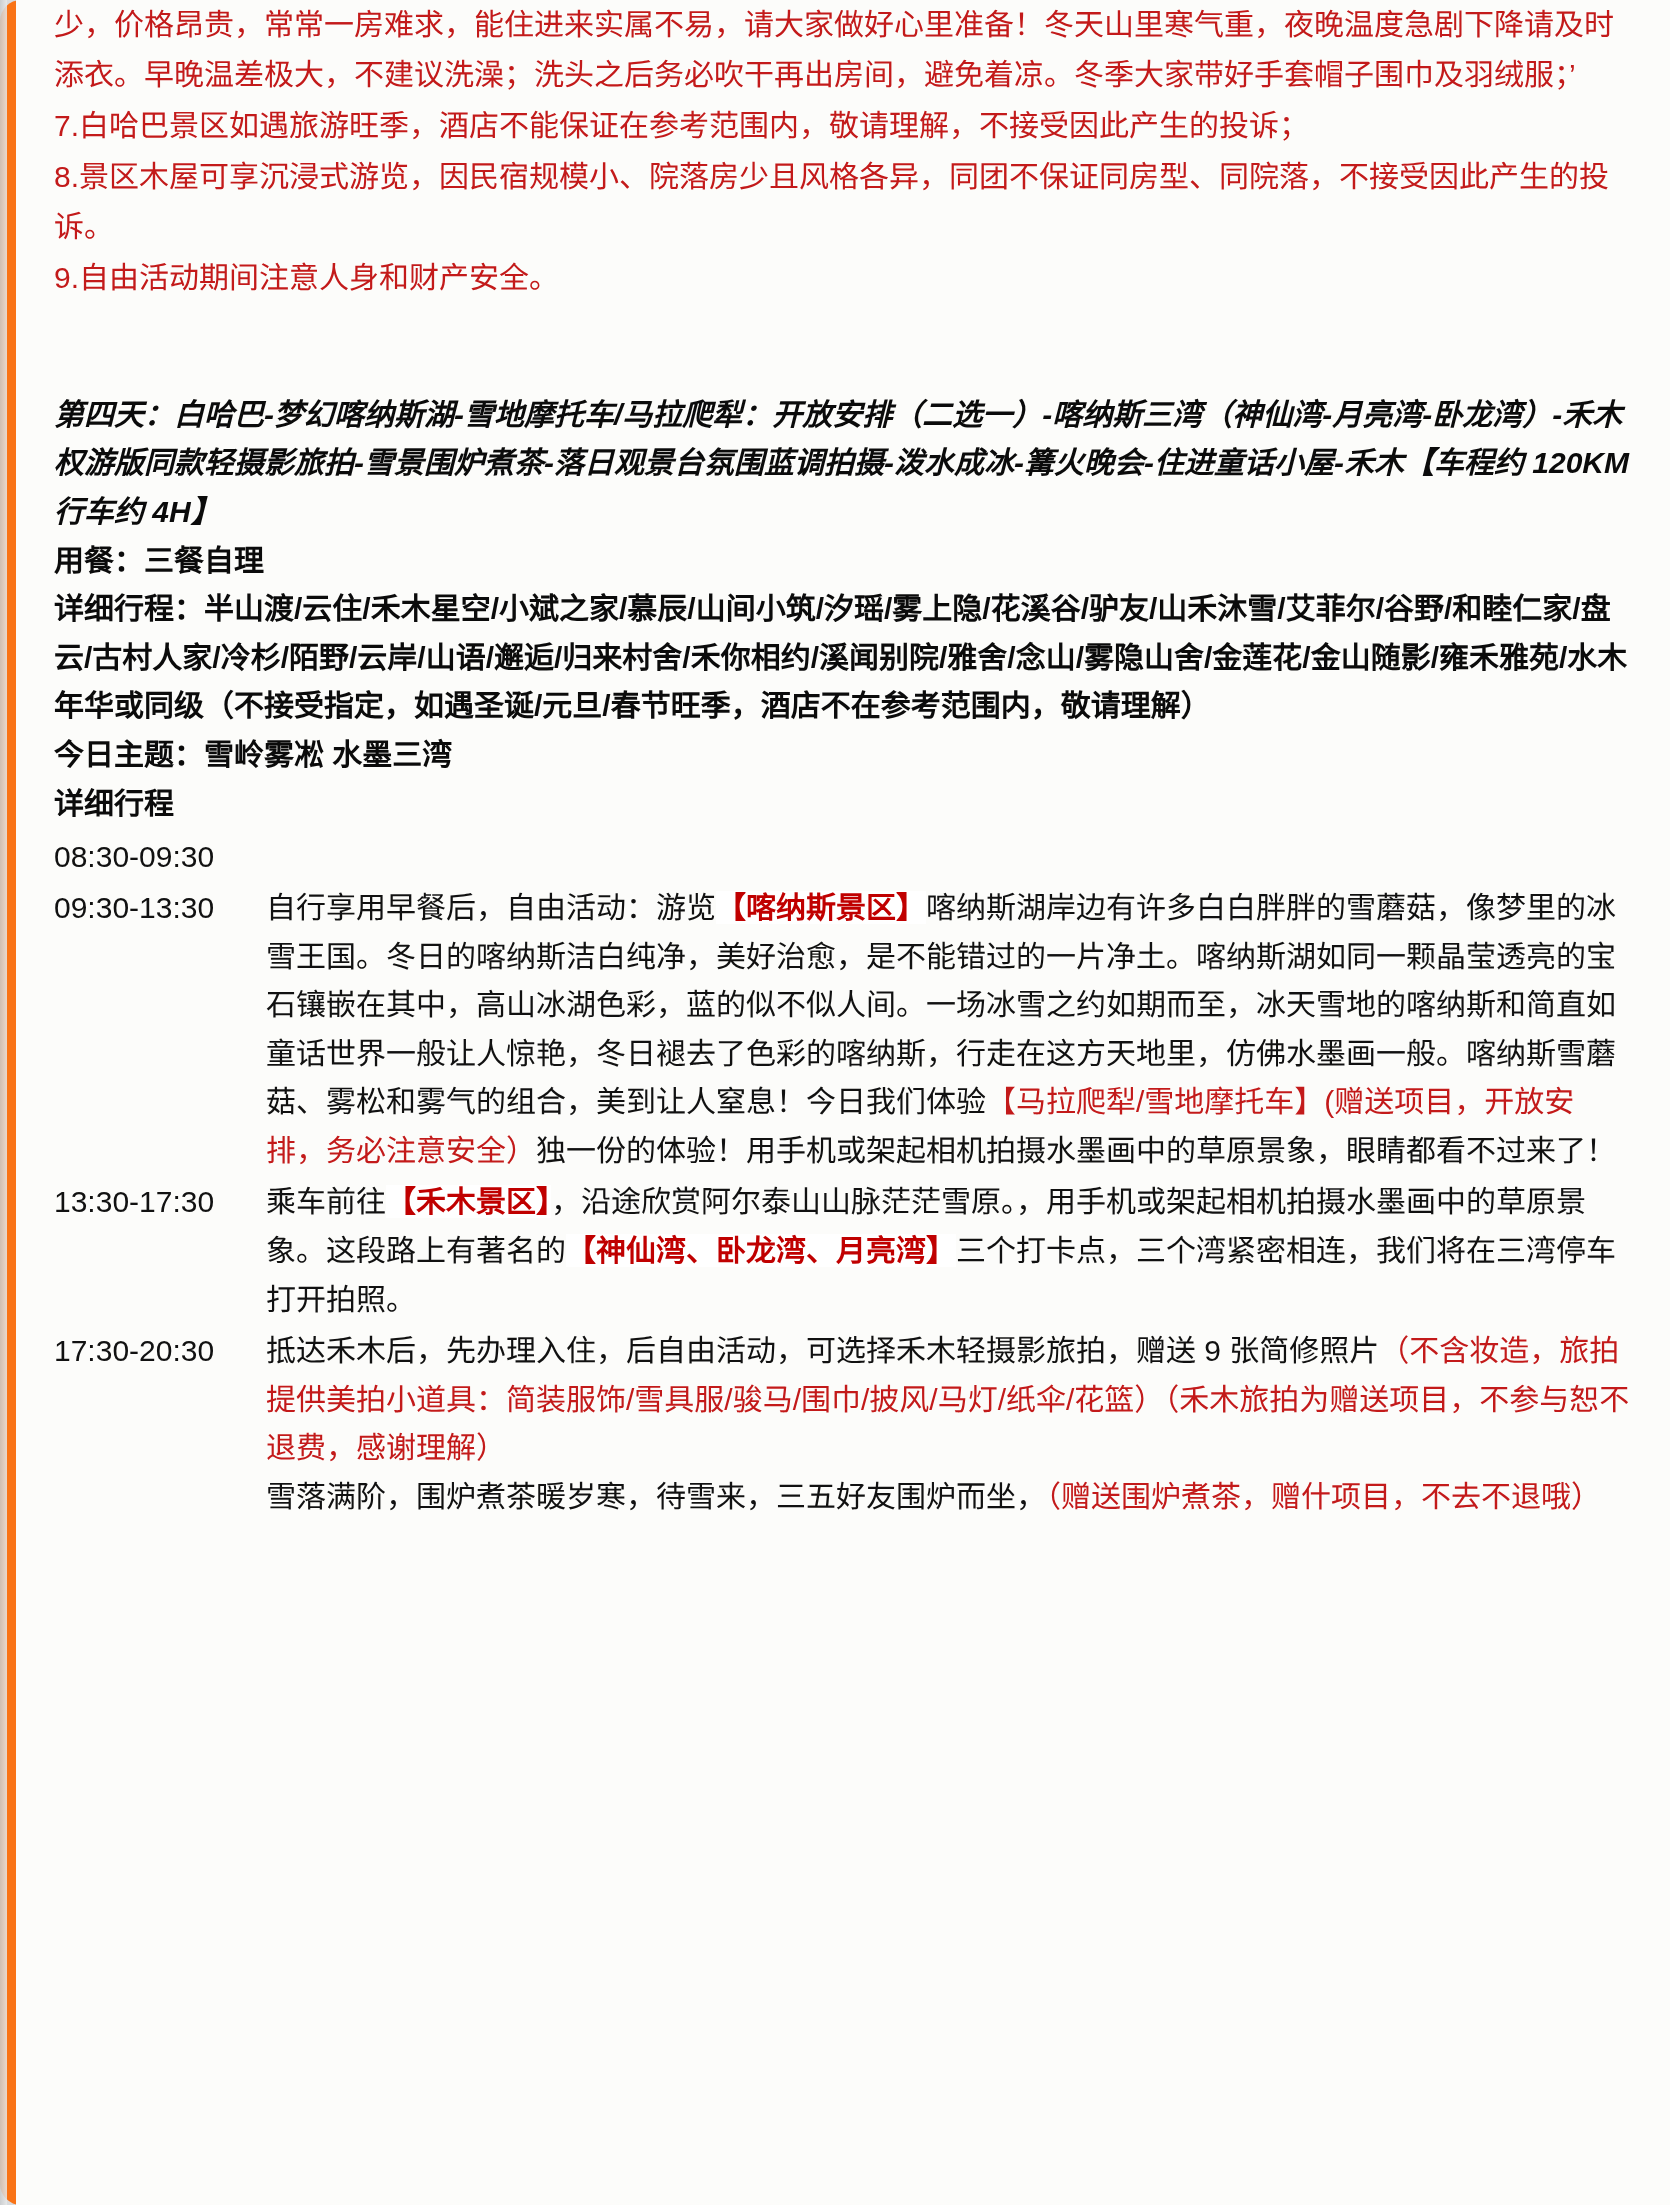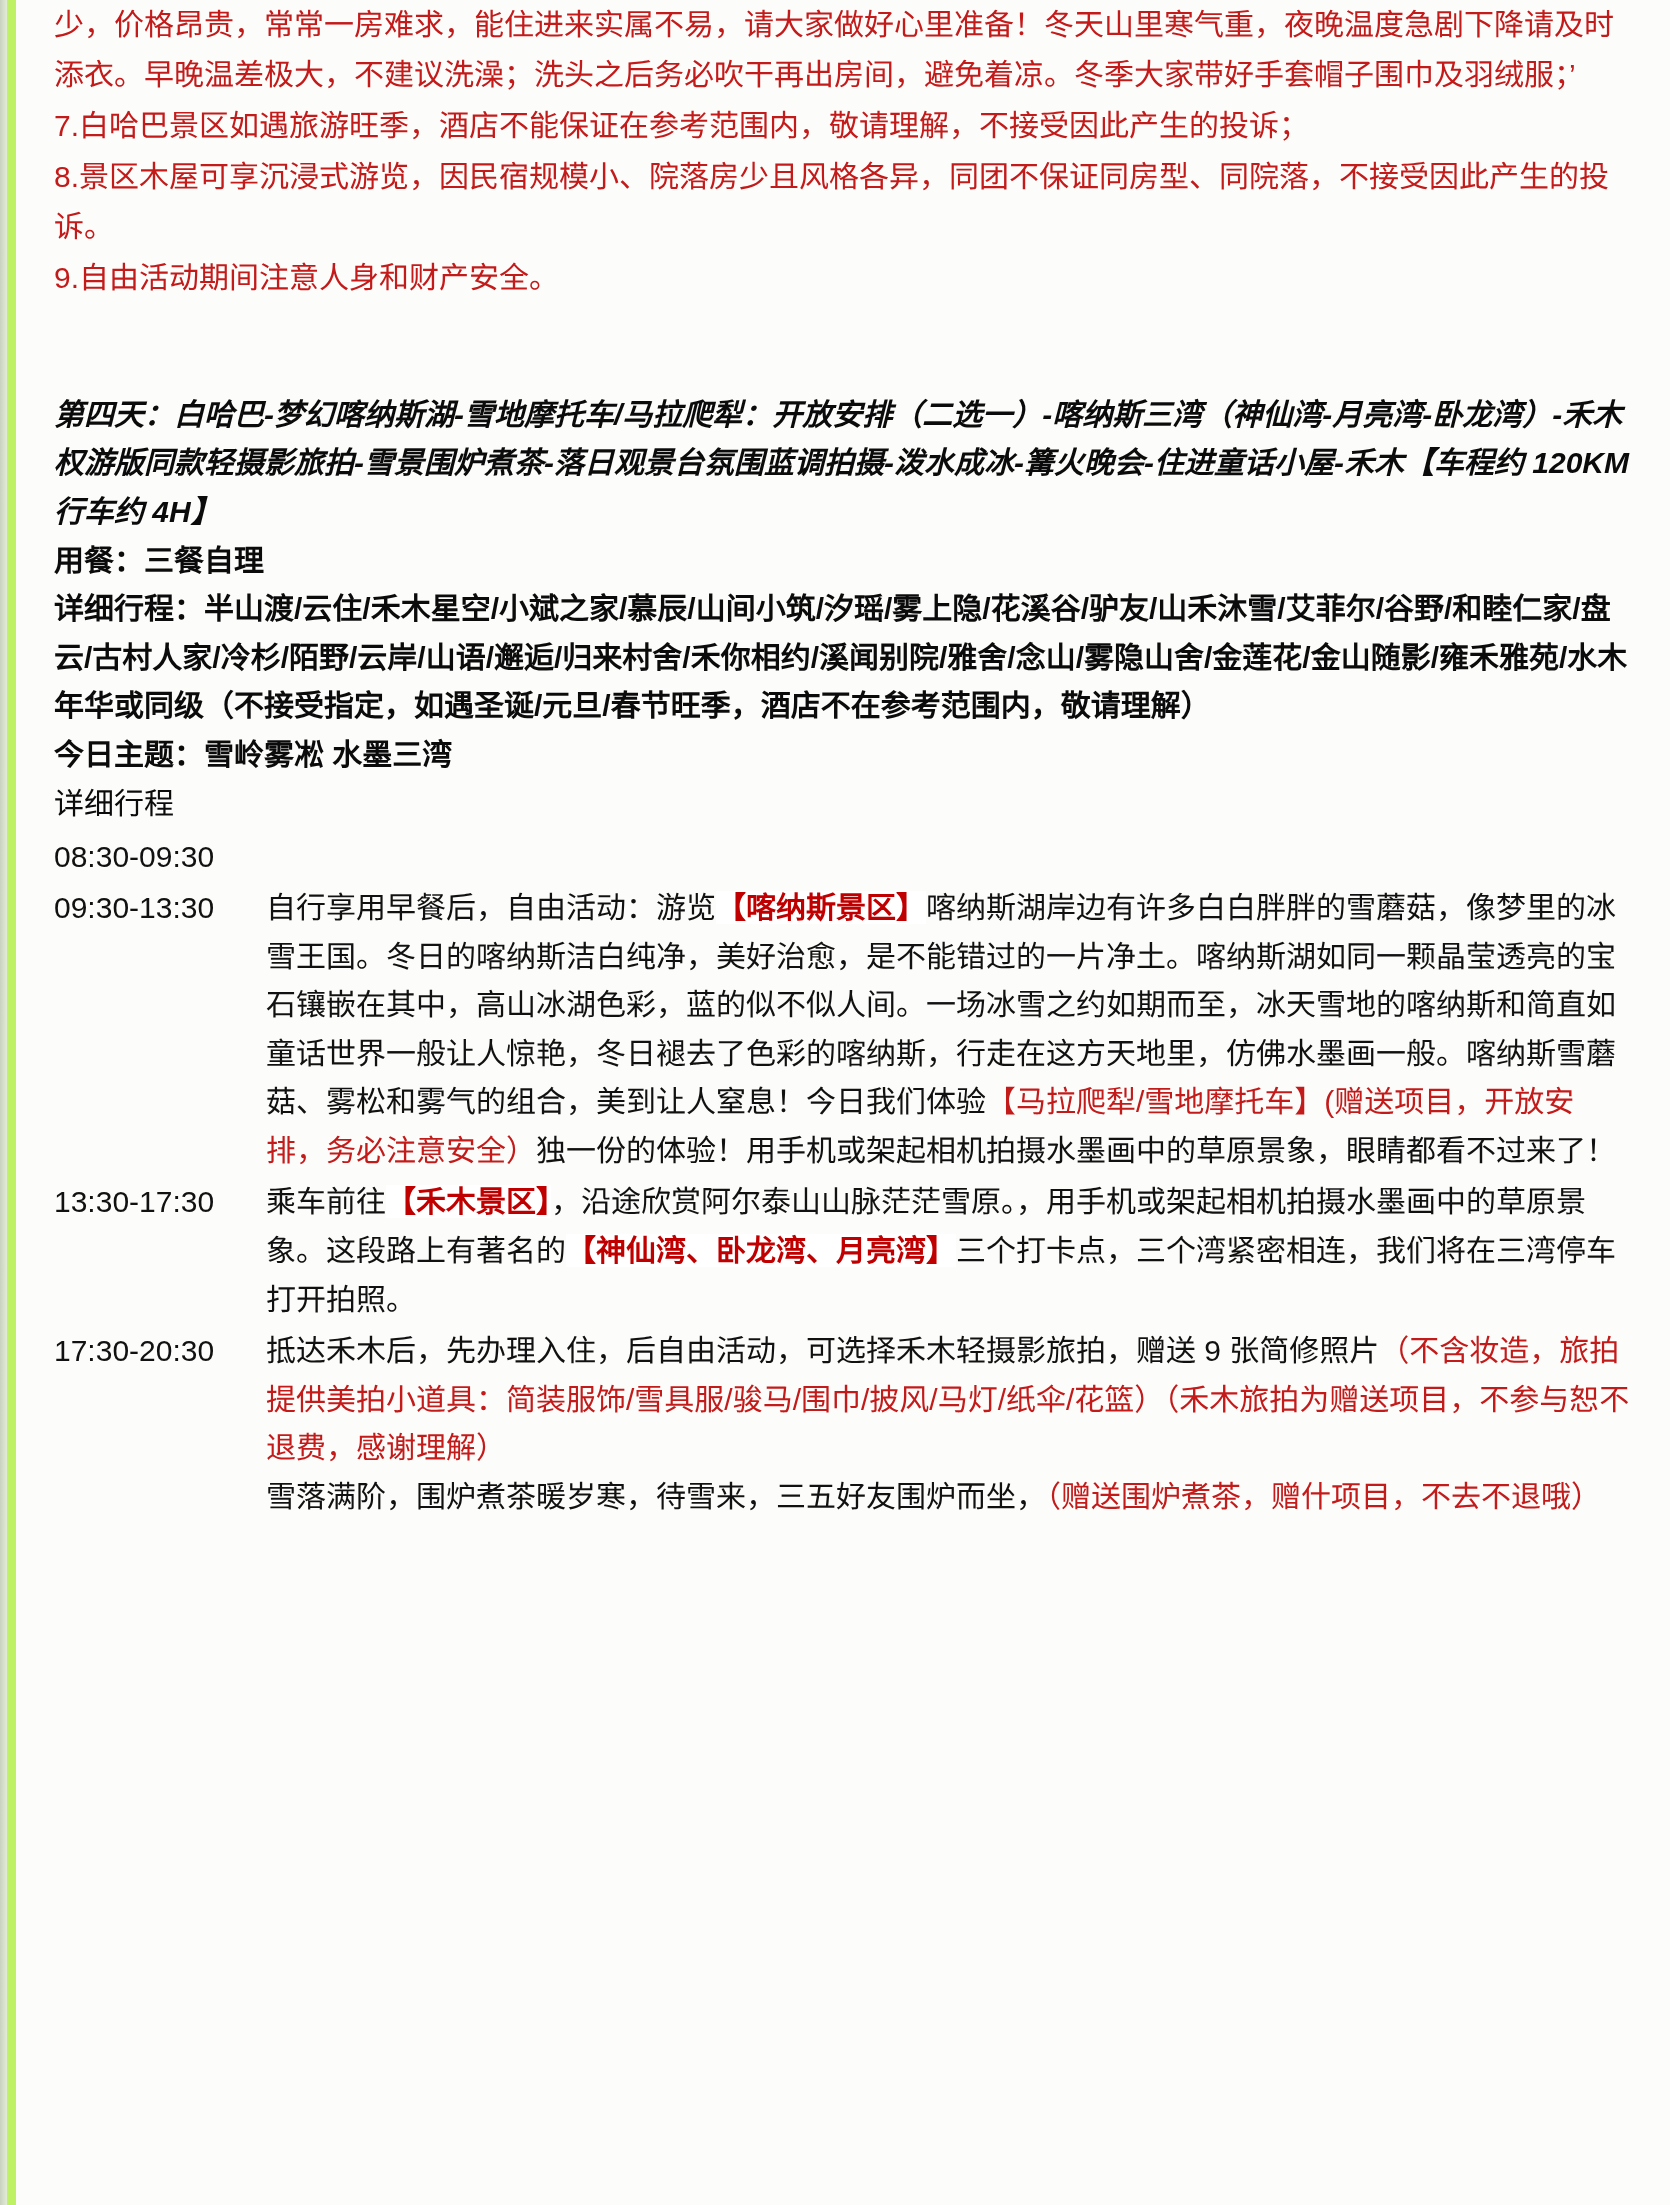--- a/index.html
+++ b/index.html
@@ -11,22 +11,23 @@
   }
   body {
     width: 1671px;
     height: 2205px;
     overflow: hidden;
   }
   .page {
     position: relative;
     width: 1671px;
     height: 2205px;
-    background: #bef264;
+    background: #f97316;
     box-sizing: border-box;
+    border-radius: 21px;
   }
   .card {
     position: absolute;
     left: 16px;
     top: -44px;
     width: 1655px;
     min-height: 2269px;
     background: #fcfcfa;
     border-top-left-radius: 42px;
     border-top-right-radius: 42px;
@@ -67,21 +68,21 @@
   }
   .meta-line {
     font-weight: bold;
     font-size: 30px;
     line-height: 1.62;
     color: #0b0b0b;
     margin: 0;
     word-break: break-all;
   }
   .section-head {
-    font-weight: normal;
+    font-weight: bold;
     font-size: 30px;
     line-height: 1.62;
     color: #0b0b0b;
     margin: 0 0 4.4px 0;
   }
 
   
   .itin-row {
     display: flex;
     align-items: flex-start;

